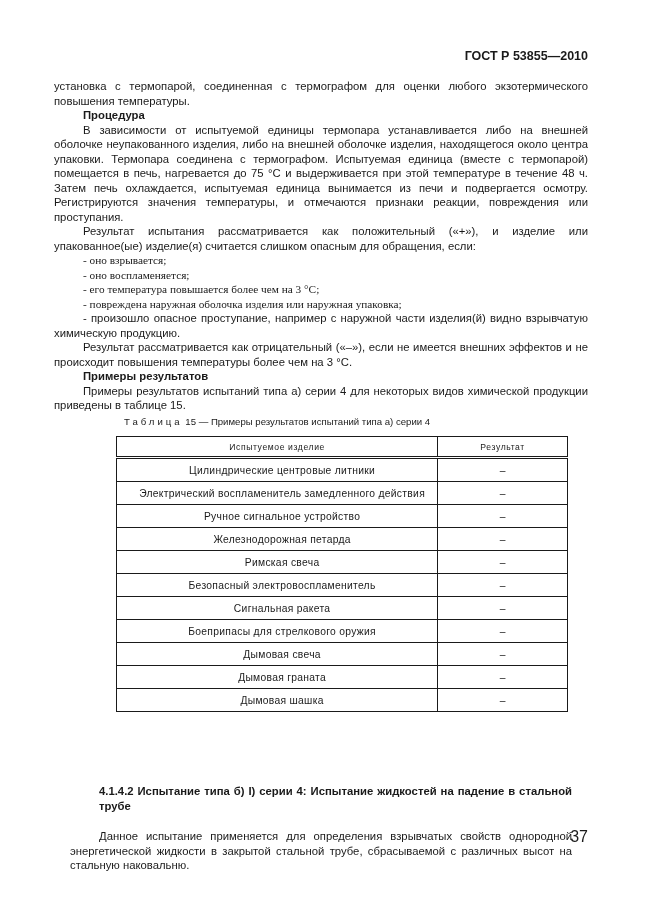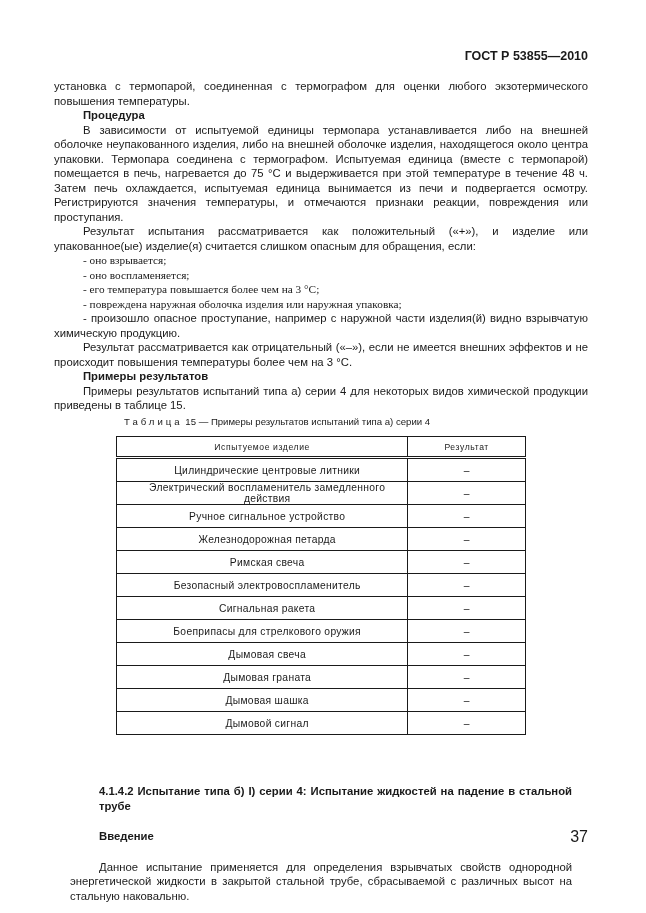--- a/index.html
+++ b/index.html
@@ -21,21 +21,21 @@
   .bullet { padding-left: 29px; font-family: Liberation Serif, serif; }
   .bullet-wrap { text-indent: 29px; }
 
   .table-caption {
     position: absolute; left: 124px; top: 416px;
     font-size: 9.6px;
   }
   .table-caption .spaced { letter-spacing: 3px; }
   table.results {
     position: absolute; left: 116px; top: 436px;
-    width: 410px; border-collapse: collapse;
+    width: 452px; border-collapse: collapse;
     font-size: 10.3px;
   }
   table.results th, table.results td {
     border: 1px solid #1a1a1a; height: 22px; padding: 0;
   }
   table.results th {
     font-weight: normal; font-size: 8.6px; letter-spacing: 0.6px; height: 19px;
     border-bottom: 3px double #1a1a1a;
   }
   table.results td.name { padding-left: 10px; text-align: center; letter-spacing: 0.3px; }
@@ -125,26 +125,21 @@
         <td class="res">–</td>
       </tr>
     <tr>
         <td class="name">Дымовая граната</td>
         <td class="res">–</td>
       </tr>
     <tr>
         <td class="name">Дымовая шашка</td>
         <td class="res">–</td>
       </tr>
-    <tr>
-        <td class="name">Дымовой сигнал</td>
-        <td class="res">–</td>
-      </tr>
   </tbody>
 </table>
 
 <div class="section2">
   <p class="heading">4.1.4.2 Испытание типа б) I) серии 4: Испытание жидкостей на падение в стальной трубе</p>
-  <p class="heading">Введение</p>
   <p class="indent">Данное испытание применяется для определения взрывчатых свойств однородной энергетической жидкости в закрытой стальной трубе, сбрасываемой с различных высот на стальную наковальню.</p>
 </div>
 
 <div class="page-number">37</div>
 
 </body></html>

